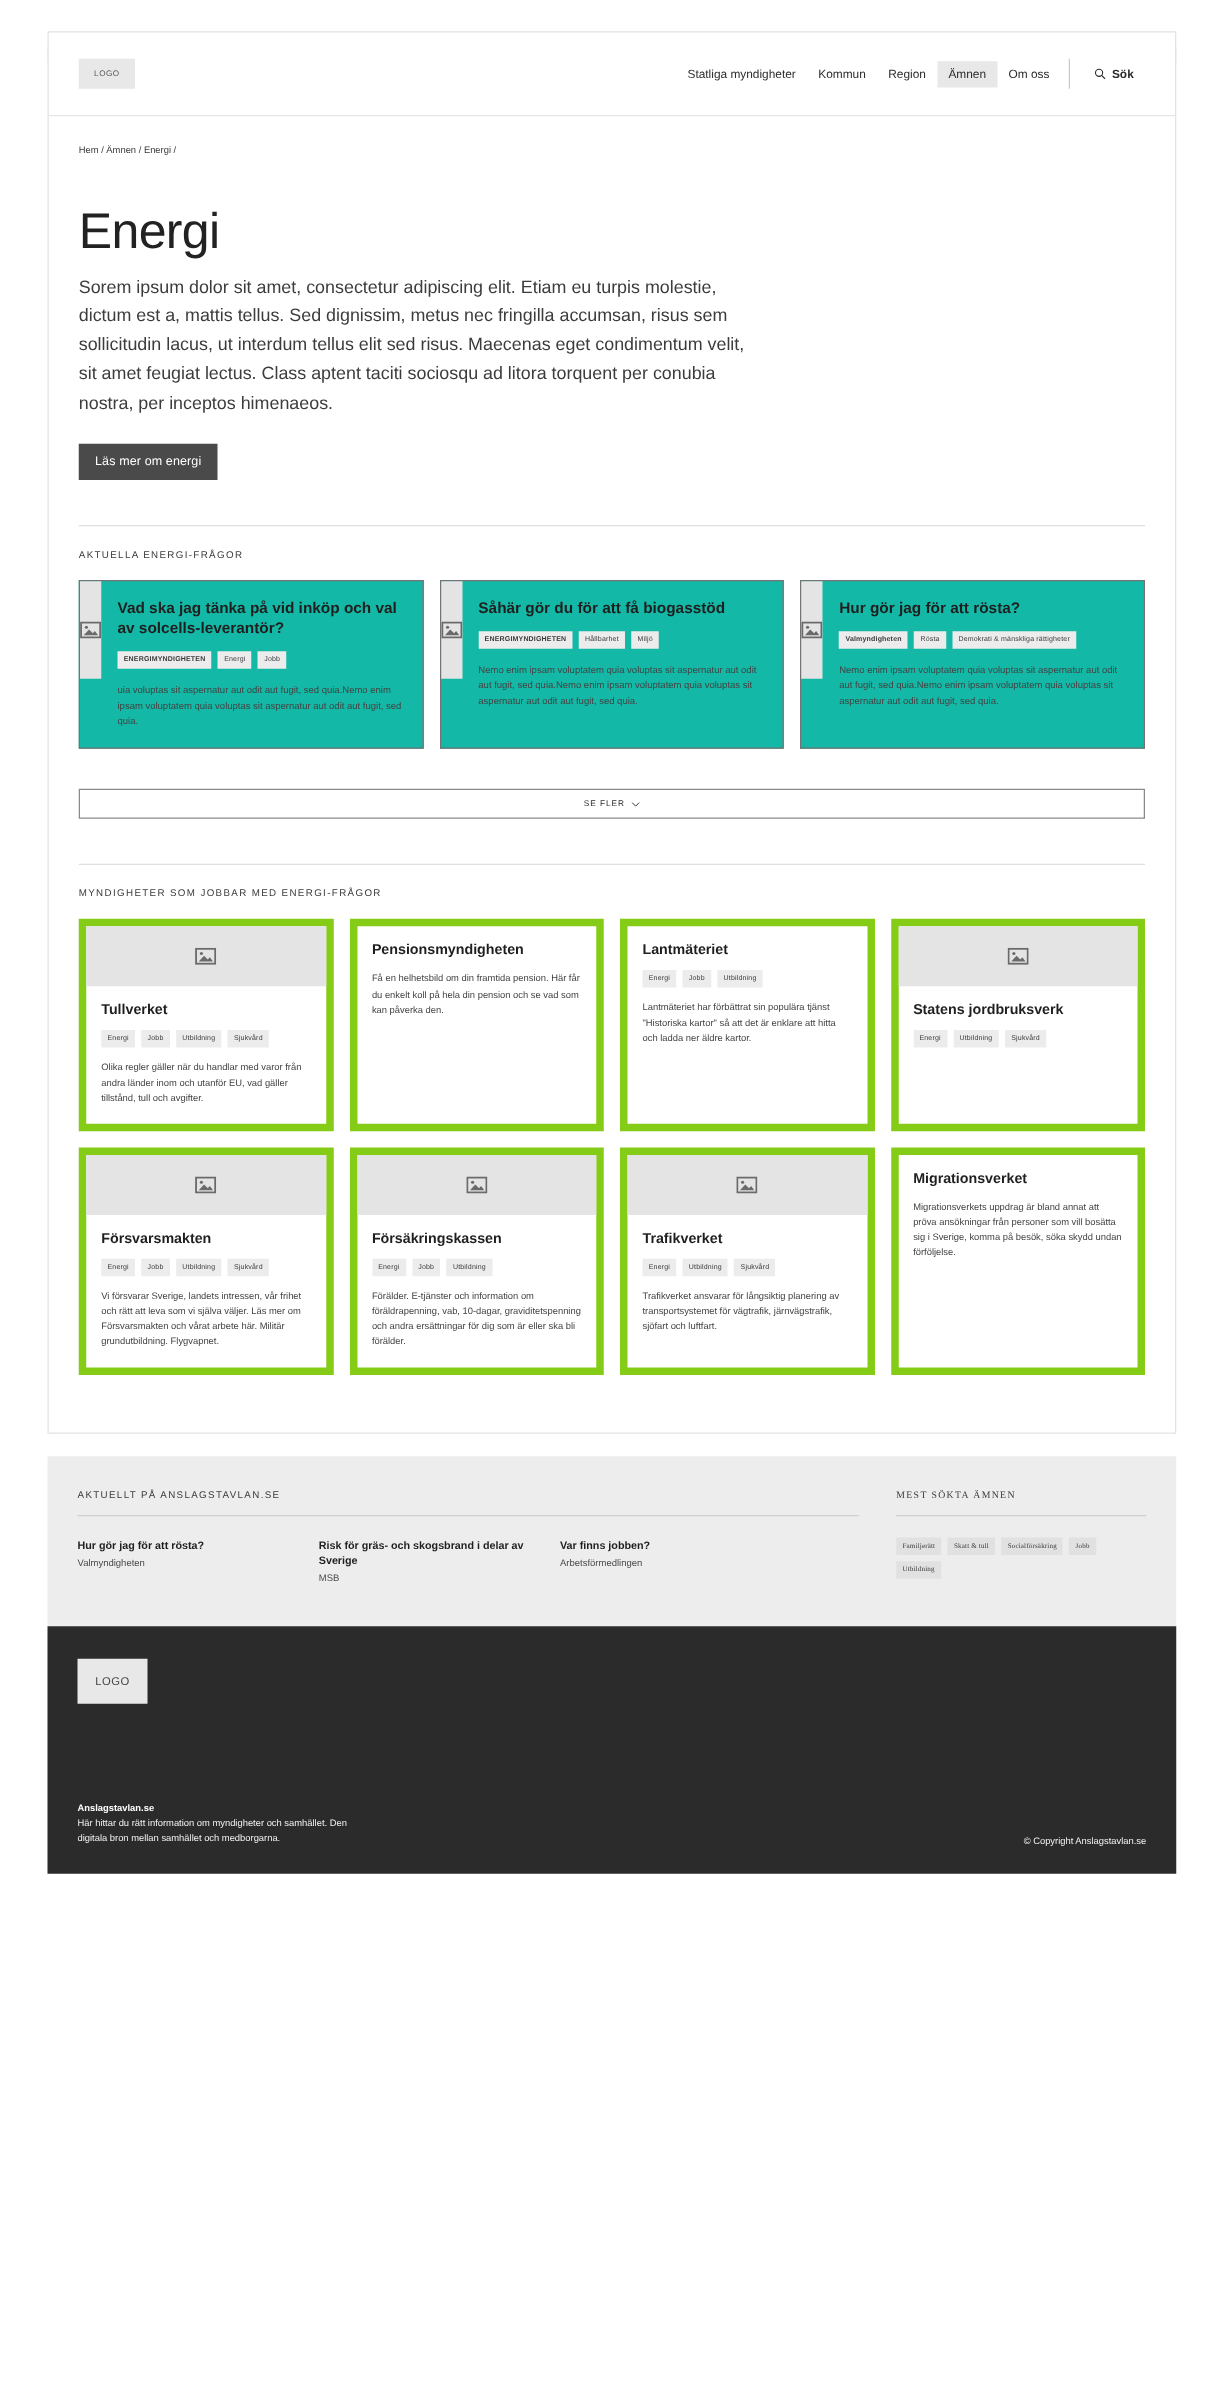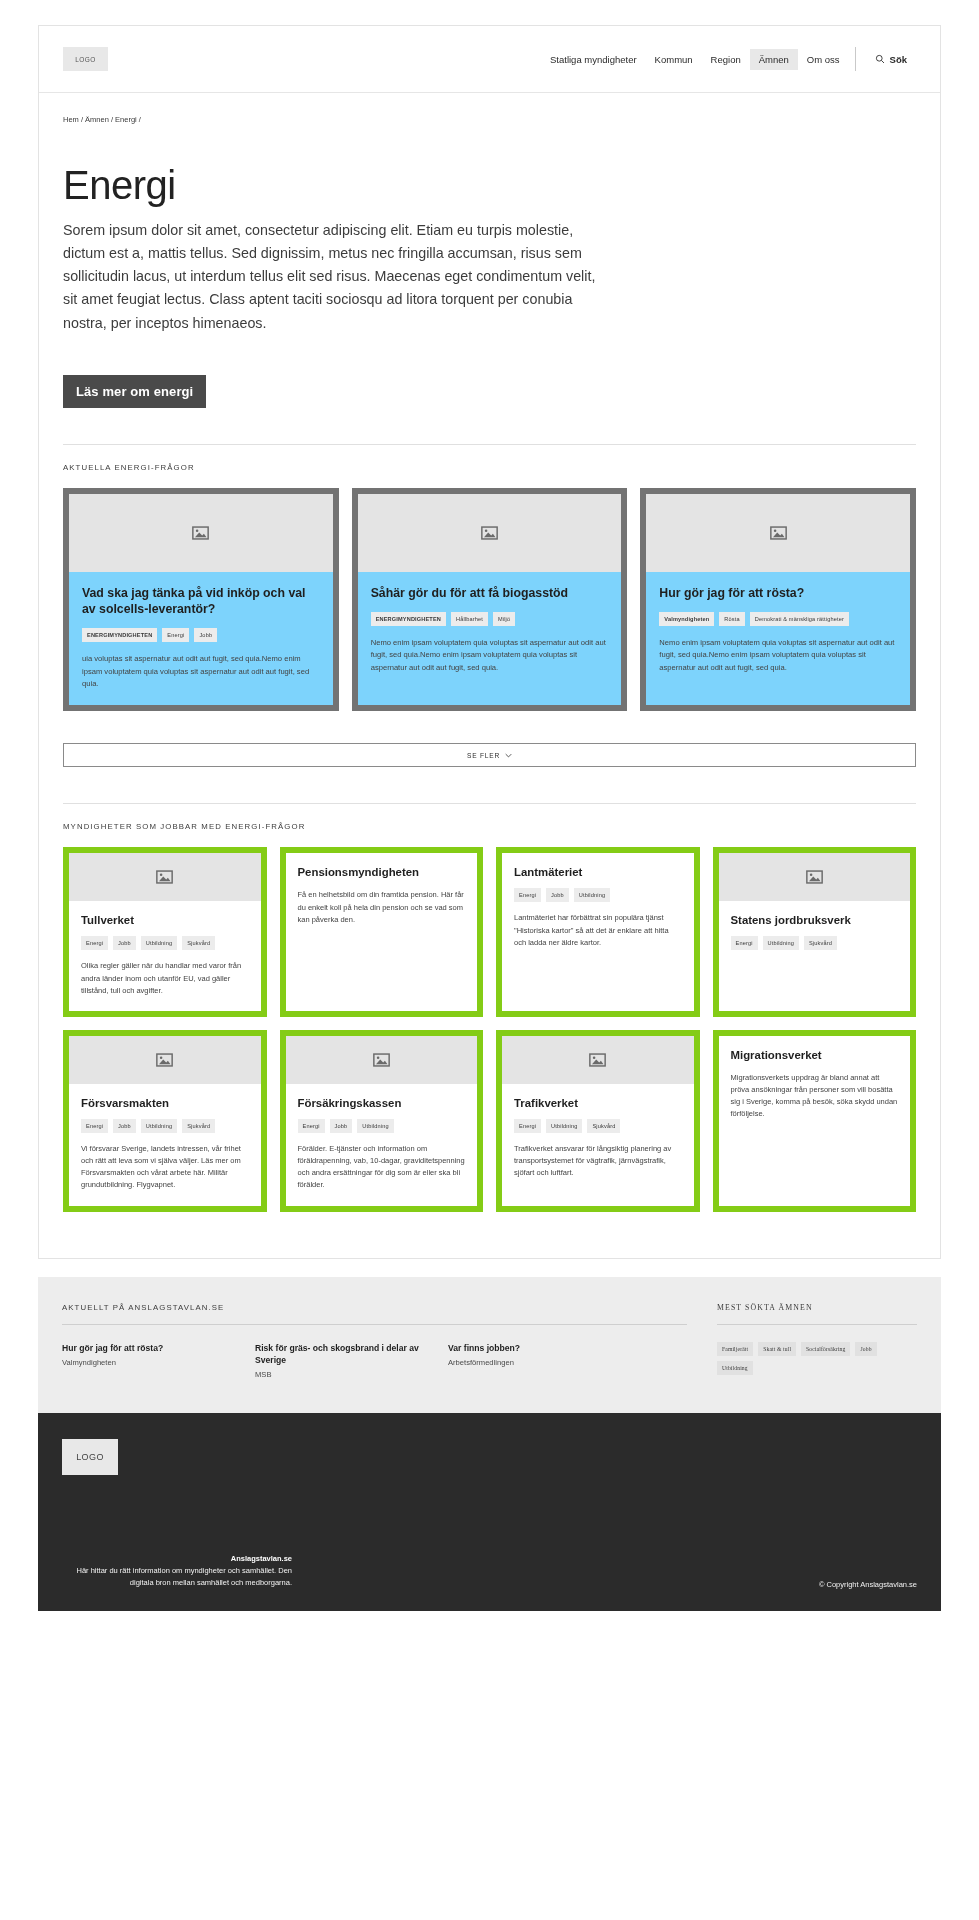--- a/index.html
+++ b/index.html
@@ -52,35 +52,35 @@
   .breadcrumb { padding: 22px 24px 0 24px; font-size: 7.5px; color: #3a3a3a; }
 
   
   .hero { padding: 40px 24px 0 24px; }
   .hero h1 { font-size: 40px; font-weight: 400; letter-spacing: -0.5px; color: #222; line-height: 1.05; }
   .hero p.lede {
     margin-top: 13px; font-size: 14.3px; line-height: 1.62; color: #3c3c3c;
     max-width: 540px; font-weight: 400;
   }
   .btn-dark {
-    display: inline-block; margin-top: 40px; background: #4a4a4a; color: #fff;
-    font-size: 13px; font-weight: bold; padding: 9px 13px; border: none; cursor: pointer;
+    display: inline-block; margin-top: 20px; background: #4a4a4a; color: #fff;
+    font-size: 10px; font-weight: normal; padding: 9px 13px; border: none; cursor: pointer;
     letter-spacing: .1px;
   }
 
   .rule { height: 1px; background: #e0e0e0; margin: 36px 24px 0 24px; }
 
   .sec-label {
     padding: 18px 24px 0 24px; font-size: 7.8px; letter-spacing: 1.1px;
     color: #3b3b3b; text-transform: uppercase;
   }
 
   
   .qcards { display: flex; gap: 13px; padding: 16px 24px 0 24px; }
-  .qcard { flex: 1; border: 6px solid #737373; background: #7dd3fc; display:flex; flex-direction:column; }
+  .qcard { flex: 1; border: 1px solid #737373; background: #14b8a6; display:flex; }
   .thumb {
     height: 78px; background: #e4e4e4; display: flex; align-items: center; justify-content: center;
   }
   .img-ico { width: 17px; height: 14px; display: block; }
   .qbody { padding: 13px 13px 15px 13px; }
   .qtitle { font-size: 12.3px; font-weight: bold; line-height: 1.32; color: #1f1f1f; }
   .tags { display: flex; flex-wrap: wrap; gap: 5px; margin-top: 11px; }
   .tag {
     background: #ececec; color: #3a3a3a; font-size: 5.6px; padding: 4px 5px;
     letter-spacing: .15px; white-space: nowrap;
@@ -133,21 +133,21 @@
     margin: 0 38px 0 38px; width: 903px; background: #2b2b2b; color: #ffffff;
     padding: 26px 24px 22px 24px; min-height: 198px; position: relative;
     display: flex; flex-direction: column;
   }
   .footer-logo {
     width: 56px; height: 36px; background: #e8e8e8; color: #444;
     display: flex; align-items: center; justify-content: center; font-size: 9px;
     letter-spacing: .4px;
   }
   .footer-bottom {
-    margin-top: auto; display: flex; align-items: flex-end; justify-content: space-between; text-align: right;
+    margin-top: auto; display: flex; align-items: flex-end; justify-content: space-between;
   }
   .fd-name { font-size: 7.5px; font-weight: bold; }
   .fd-desc { font-size: 7.5px; line-height: 1.58; margin-top: 2px; max-width: 230px; color: #f2f2f2; }
   .fd-copy { font-size: 7.5px; color: #f2f2f2; }
   .tail { height: 60px; }
 </style>
 </head>
 <body>
 
 <div class="page">

